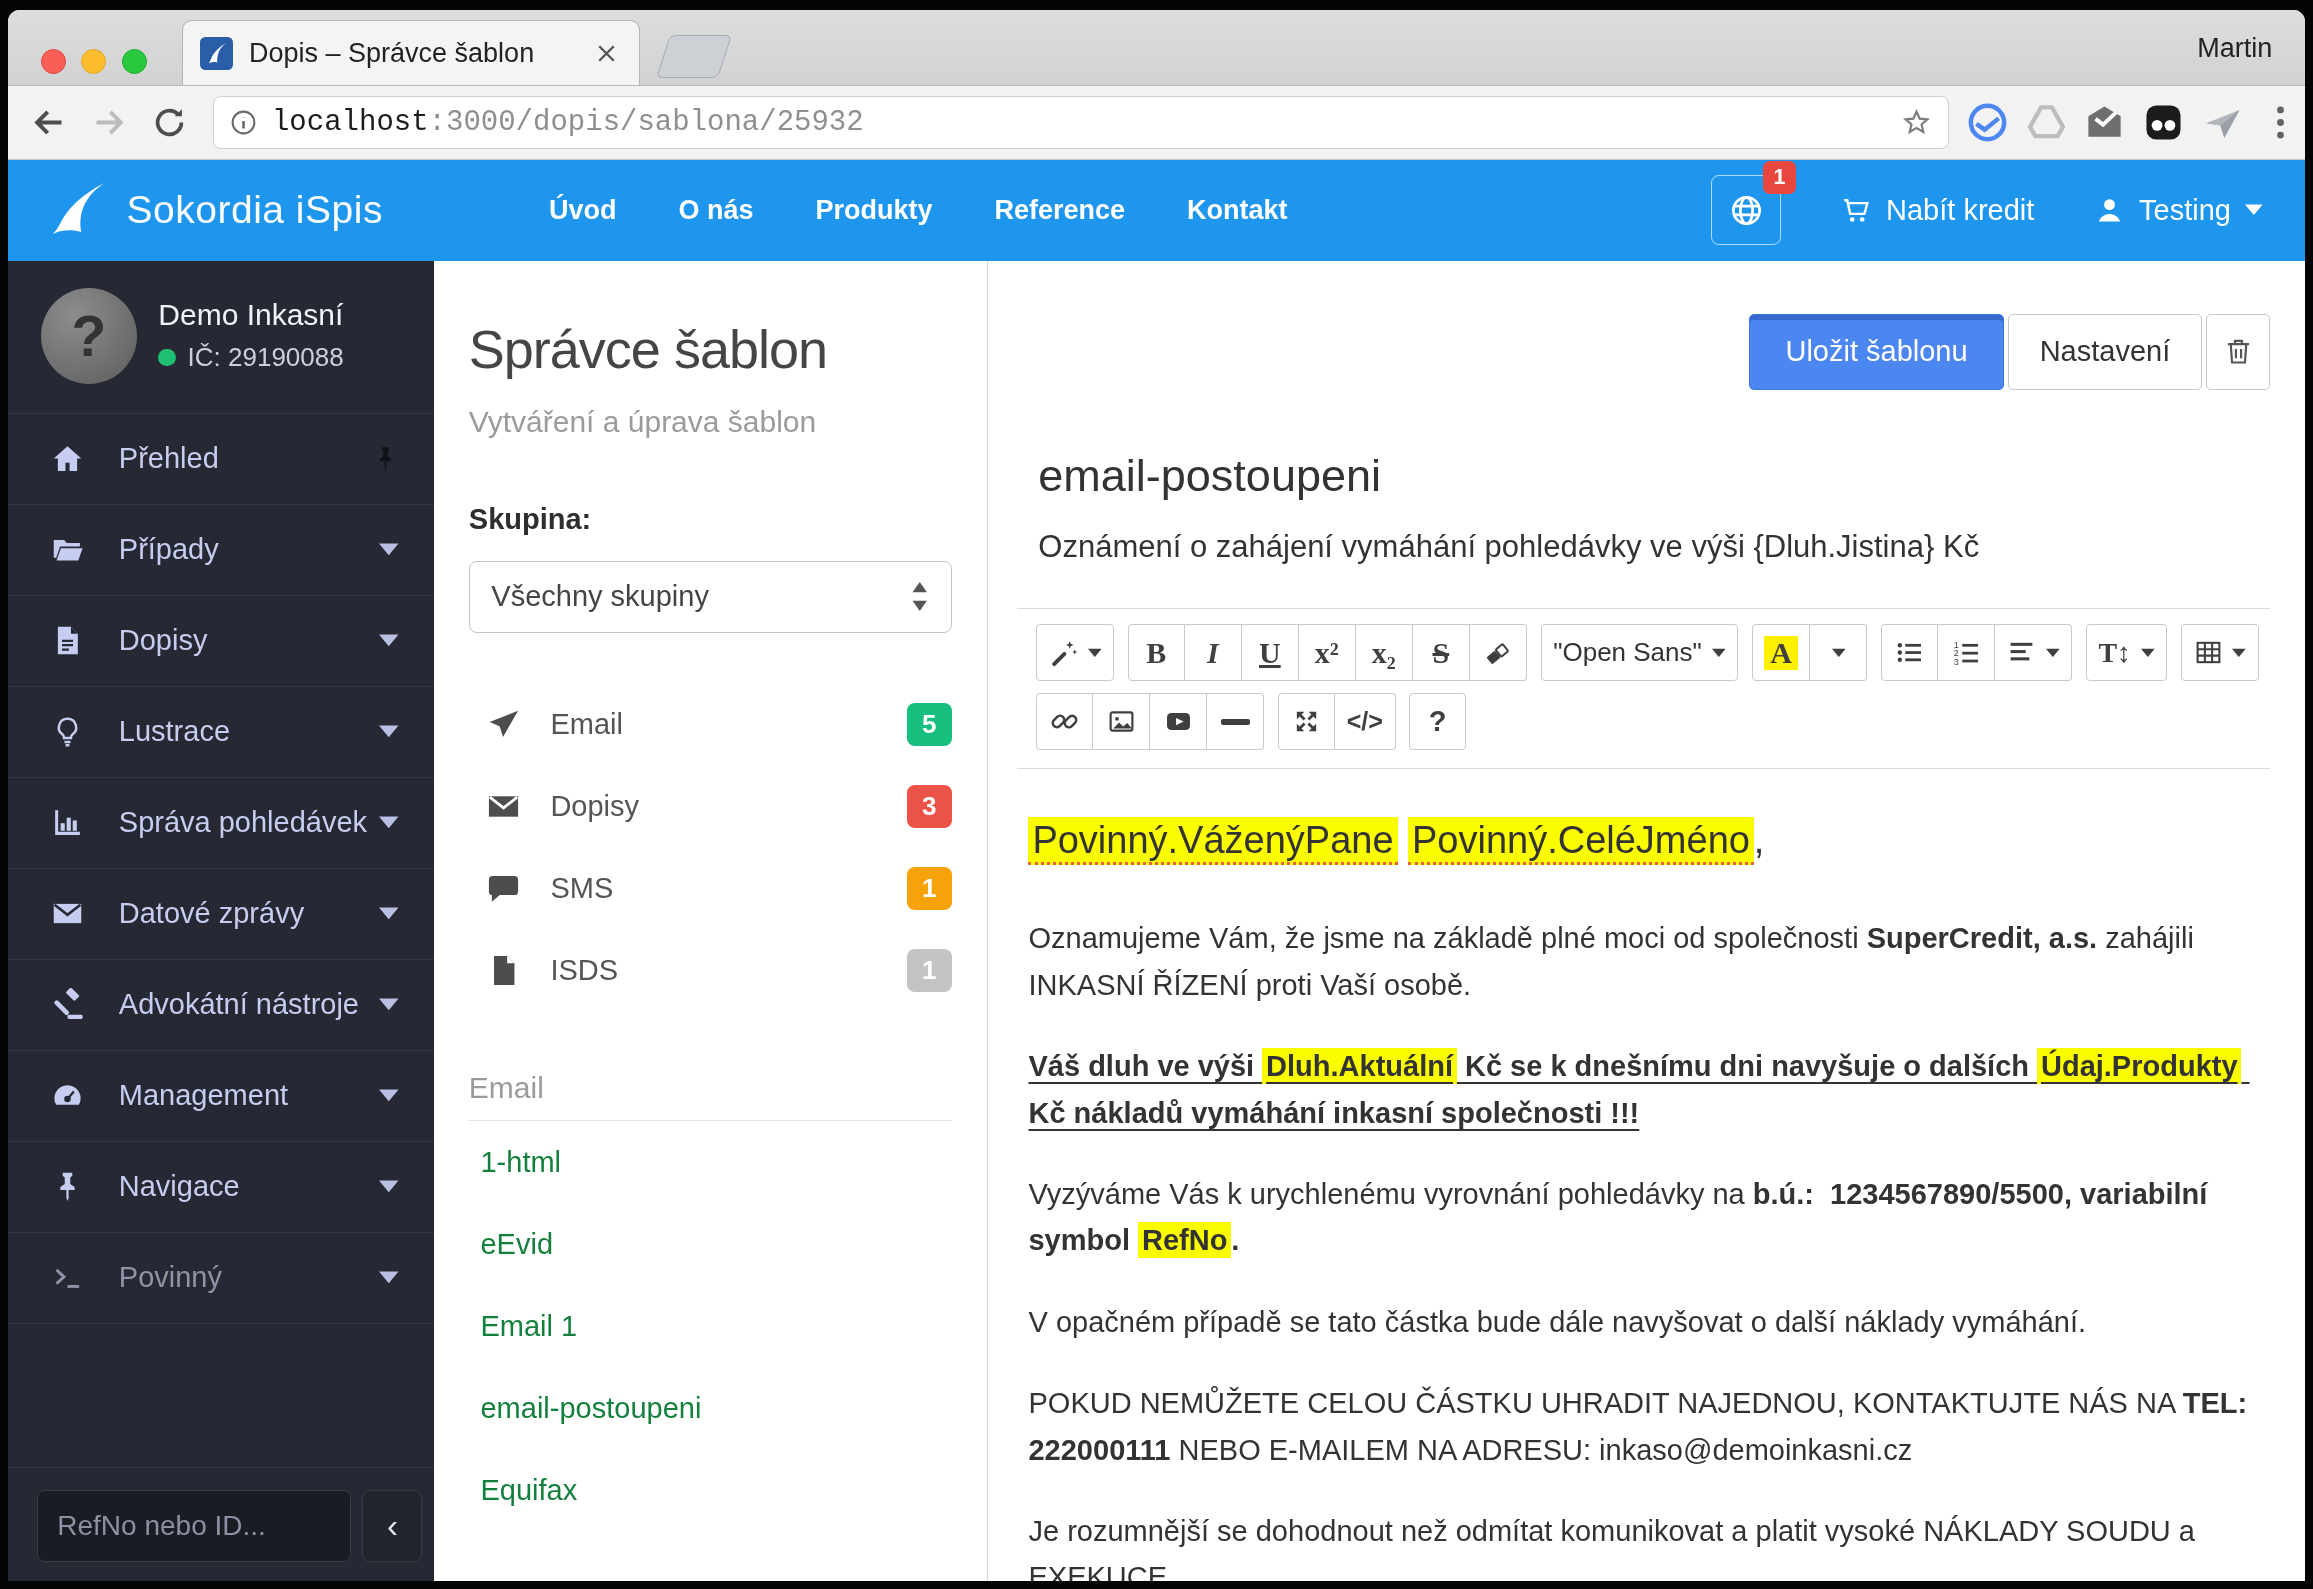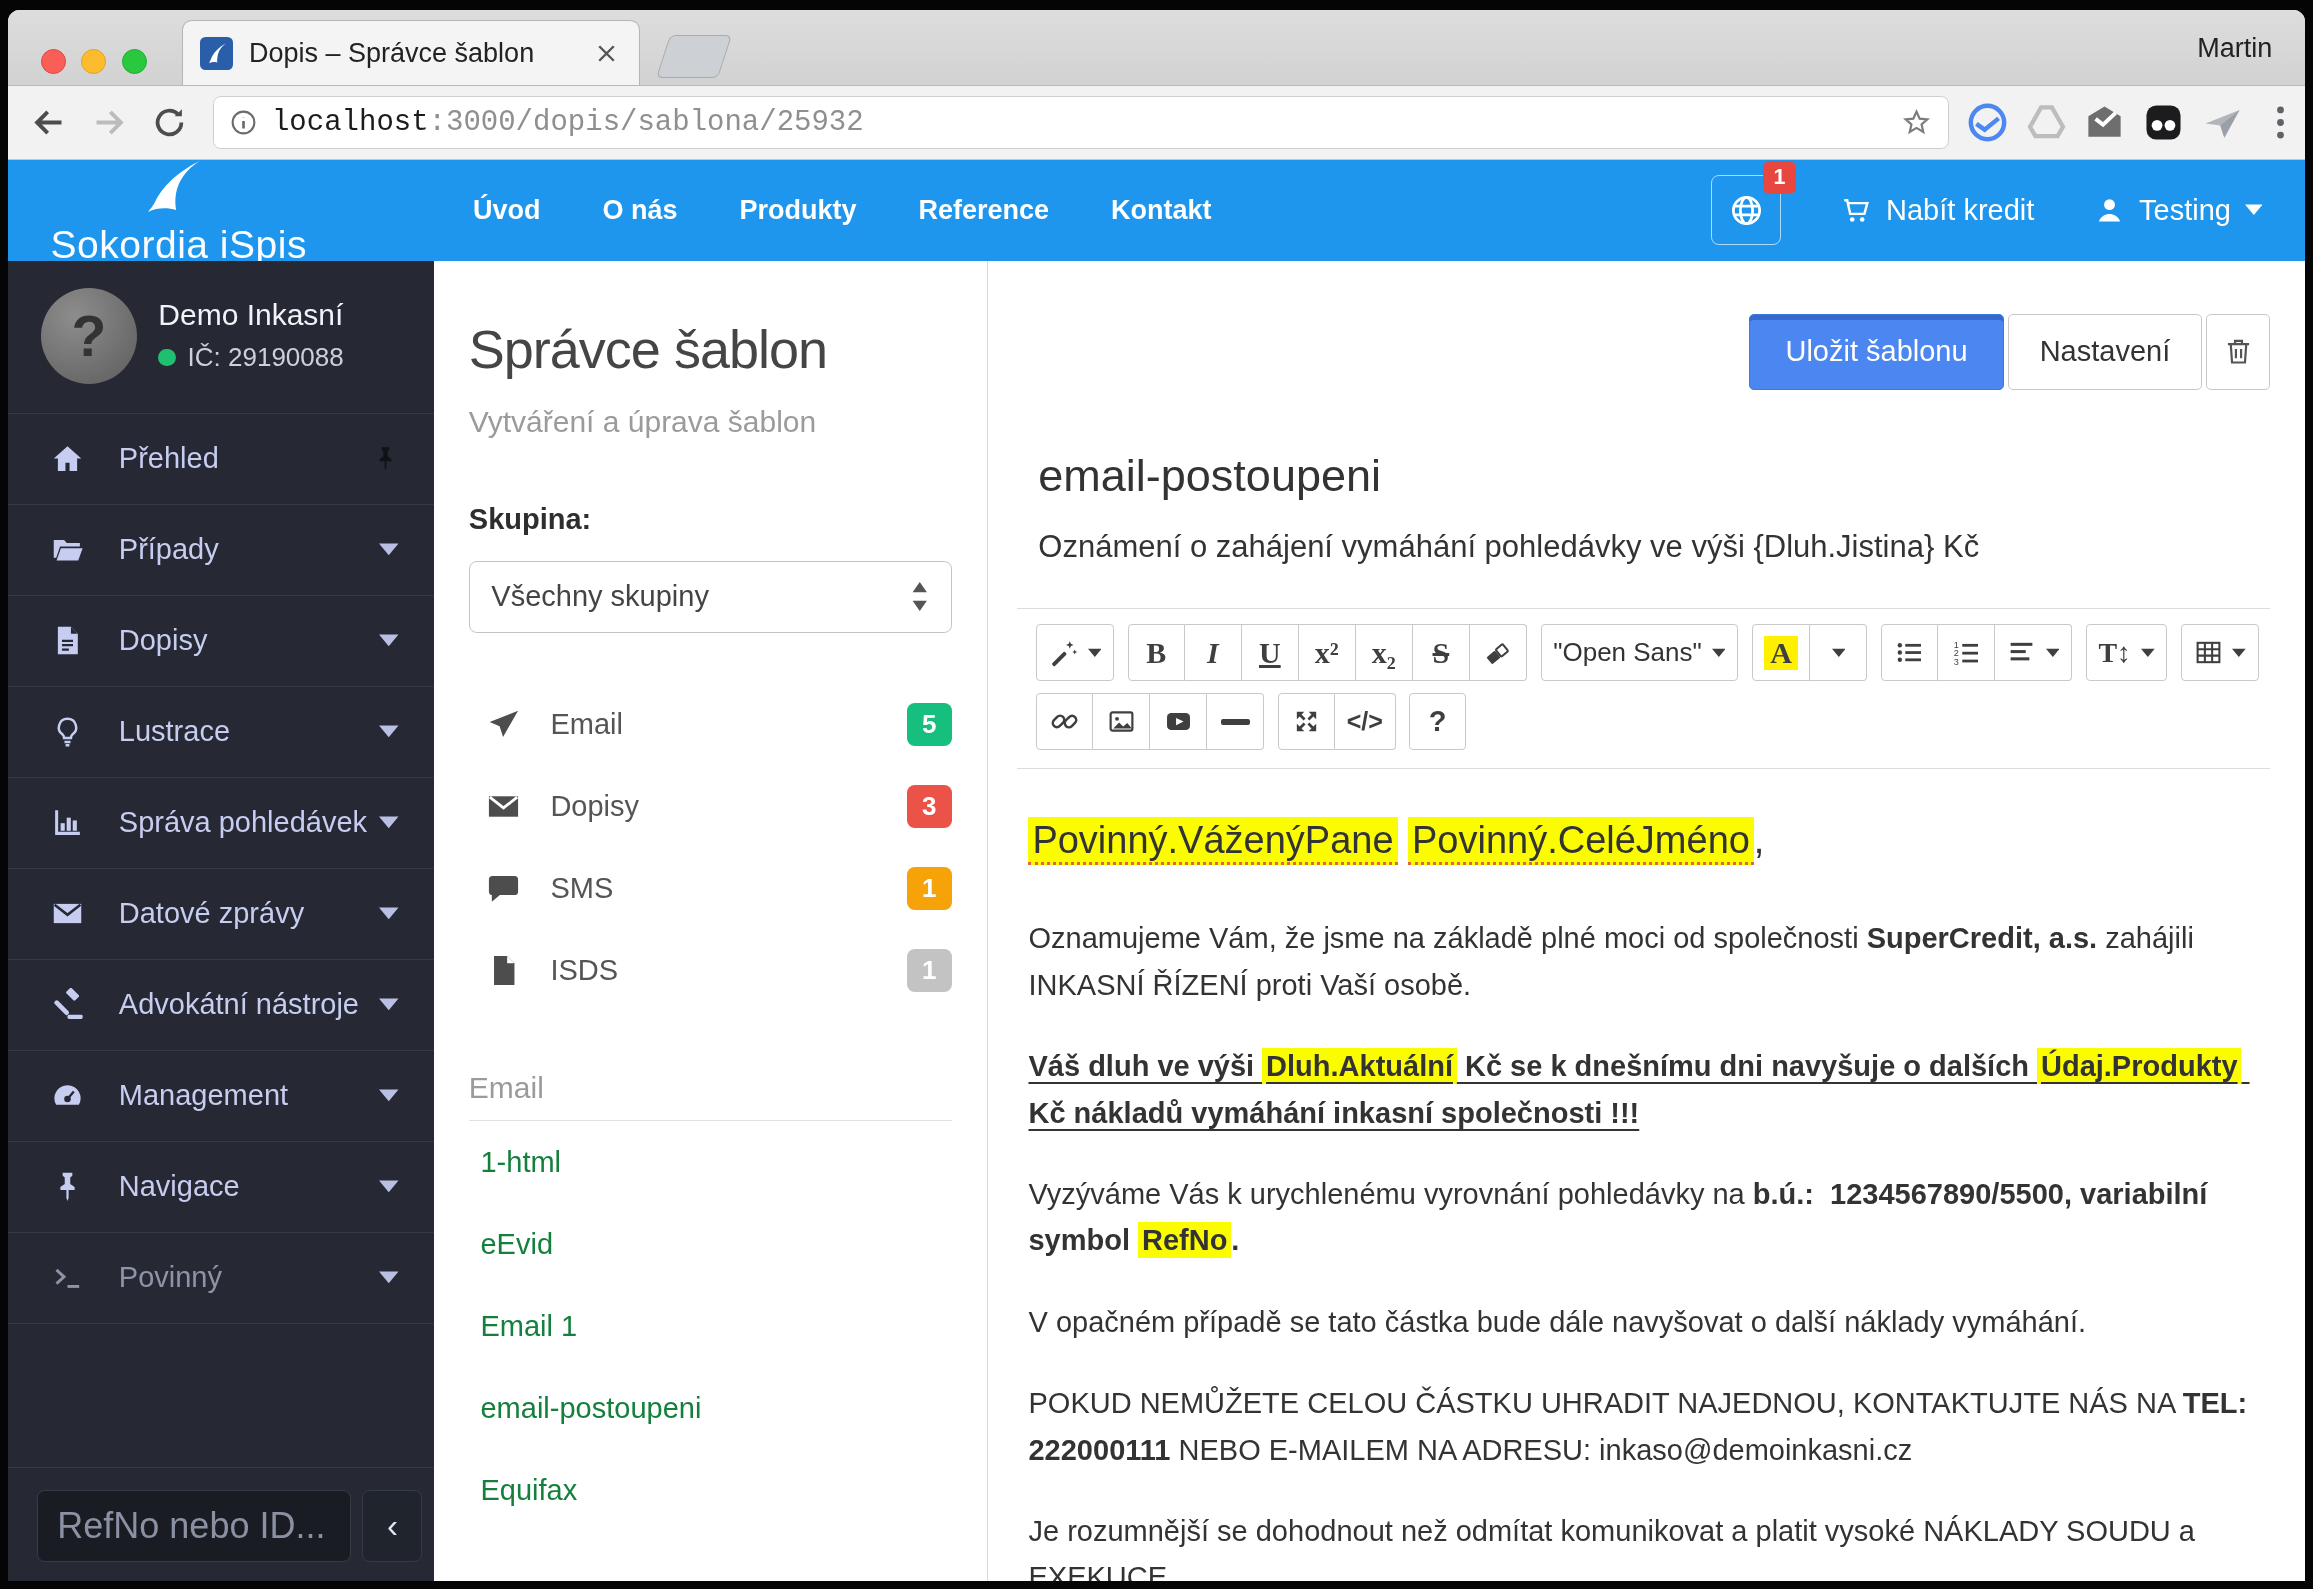--- a/index.html
+++ b/index.html
@@ -30,21 +30,21 @@
   .urlfield .info { width:29px; height:29px; color:#6b6b6b; flex:0 0 auto; }
   .urltext { margin-left:13.7px; font-size:29px; white-space:nowrap; flex:1; overflow:hidden; }
   .urlhost { color:#1c1c1c; }
   .urlrest { color:#8f8f8f; }
   .urlstar { width:31px; height:31px; color:#7c7c7c; flex:0 0 auto; }
   .exts { display:flex; align-items:center; gap:15.6px; margin-left:17.6px; }
   .ext { width:43px; height:43px; }
 
   
   .navbar { height:101px; background:#1e96ee; display:flex; align-items:center; flex:0 0 auto; color:#fff; }
-  .brand { display:flex; align-items:center; margin-left:33px;flex-direction:column; }
+  .brand { display:flex; align-items:center; margin-left:33px; }
   .brand .sail { width:76px; height:70px; color:#fff; }
   .brand-name { font-size:39px; font-weight:400; color:#fbfcff; margin-left:9.8px; letter-spacing:0.5px; }
   .navlinks { display:flex; gap:62px; margin-left:166px; }
   .navlink { font-size:27px; font-weight:600; color:#fff; cursor:pointer; }
   .nav-right { margin-left:auto; display:flex; align-items:center; gap:60px; margin-right:43px; }
   .globe-btn { position:relative; width:70px; height:70px; border:1px solid rgba(255,255,255,.65); border-radius:7.8px; display:flex; align-items:center; justify-content:center; }
   .globe-btn .ic { width:35px; height:35px; color:#fff; }
   .badge-notif { position:absolute; top:-15.6px; right:-15.6px; min-width:33px; height:33px; background:#e8473f; border-radius:6.8px; color:#fff; font-size:21.5px; font-weight:700; display:flex; align-items:center; justify-content:center; padding:0 7.8px; }
   .nav-chip { display:flex; align-items:center; gap:13.7px; font-size:29px; font-weight:400; }
   .nav-chip .ic { width:31px; height:31px; color:#fff; }
@@ -63,21 +63,21 @@
   .menu { border-top:1px solid #343a44; }
   .menu-item { height:91px; display:flex; align-items:center; padding:0 35px 0 43px; border-bottom:1px solid #343a44; cursor:pointer; }
   .menu-item .ic { width:33px; height:33px; color:#c7cdf0; flex:0 0 auto; }
   .menu-label { margin-left:35px; font-size:29px; color:#c7cdf0; }
   .menu-item .right { margin-left:auto; }
   .menu-item .caret { width:19.5px; height:12.7px; color:#b9c0e4; }
   .menu-item .pin-dark { width:27px; height:27px; color:#101216; }
   .menu-item.muted .menu-label { color:#8e94a8; }
   .menu-item.muted .ic { color:#8e94a8; }
   .side-bottom { position:absolute; left:0; right:0; bottom:0; border-top:1px solid #343a44; padding:21.5px 0 19.5px 29px; display:flex; gap:11.7px; }
-  .side-search { width:314px; height:72px; background:#191c23; border:1px solid #363b45; border-radius:7.8px; color:#b9bdcb; font-size:36px; padding:0 19.5px; outline:none; font-family:"Liberation Sans",sans-serif; }
+  .side-search { width:314px; height:72px; background:#191c23; border:1px solid #363b45; border-radius:7.8px; color:#b9bdcb; font-size:28px; padding:0 19.5px; outline:none; font-family:"Liberation Sans",sans-serif; }
   .side-search::placeholder { color:#8b91a3; }
   .collapse-btn { width:60px; height:72px; background:#20242c; border:1px solid #363b45; border-radius:7.8px; color:#e0e4f4; font-size:33px; display:flex; align-items:center; justify-content:center; }
 
   .panel { width:554px; background:#fff; border-right:1px solid #d8d8d8; padding:0 35px; flex:0 0 auto; overflow:hidden; }
   .panel h1 { margin-top:57px; font-size:54px; font-weight:300; color:#454545; letter-spacing:-1px; }
   .panel-sub { margin-top:25px; font-size:30px; color:#9b9b9b; }
   .group-label { margin-top:64px; font-size:29px; font-weight:700; color:#2e2e2e; }
   .select { margin-top:25px; height:72px; border:1px solid #c3c3c3; border-radius:7.8px; display:flex; align-items:center; padding:0 21.5px; }
   .select-value { font-size:29px; color:#444; flex:1; }
   .select .sort { width:19.5px; height:29px; color:#555; }

